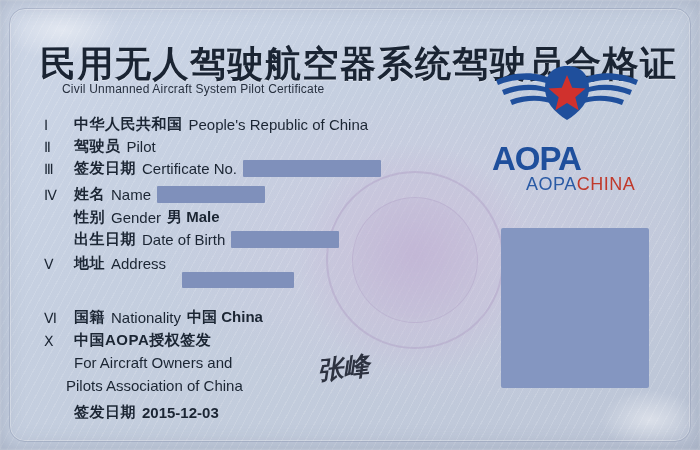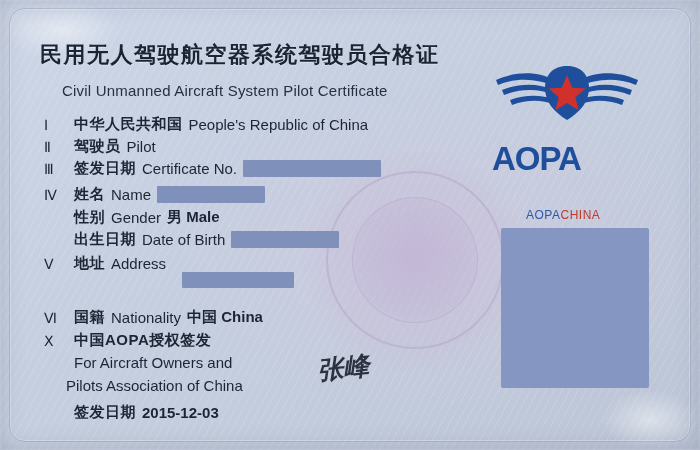--- a/index.html
+++ b/index.html
@@ -89,32 +89,32 @@
       rgba(255,255,255,0) 7px
     );
     pointer-events: none;
   }
 
   
   .title-cn {
     position: absolute;
     left: 40px;
     top: 40px;
-    font-size: 22px;
+    font-size: 36px;
     font-weight: bold;
     letter-spacing: 1.5px;
     color: #1a2433;
     white-space: nowrap;
     text-shadow: 0 1px 0 rgba(255,255,255,0.35);
   }
   .title-en {
     position: absolute;
     left: 62px;
     top: 82px;
-    font-size: 15px;
+    font-size: 12px;
     color: #27303f;
     white-space: nowrap;
     letter-spacing: 0.2px;
   }
 
   
   .row {
     position: absolute;
     display: flex;
     align-items: center;
@@ -199,24 +199,23 @@
     font-size: 33px;
     font-weight: bold;
     letter-spacing: -1px;
     color: #1f4f9c;
     font-family: "Liberation Sans", sans-serif;
   }
   .aopa-sub {
     position: absolute;
     left: 34px;
     top: 34px;
-    font-size: 12px;
+    font-size: 18px;
     letter-spacing: 0.5px;
     color: #2a5aa5;
-    margin-top: 34px;
   }
   .aopa-sub .red {
     color: #c0392b;
   }
 
   
   .wear {
     position: absolute;
     pointer-events: none;
     background: radial-gradient(ellipse at center, rgba(255,255,255,0.45), rgba(255,255,255,0) 70%);

